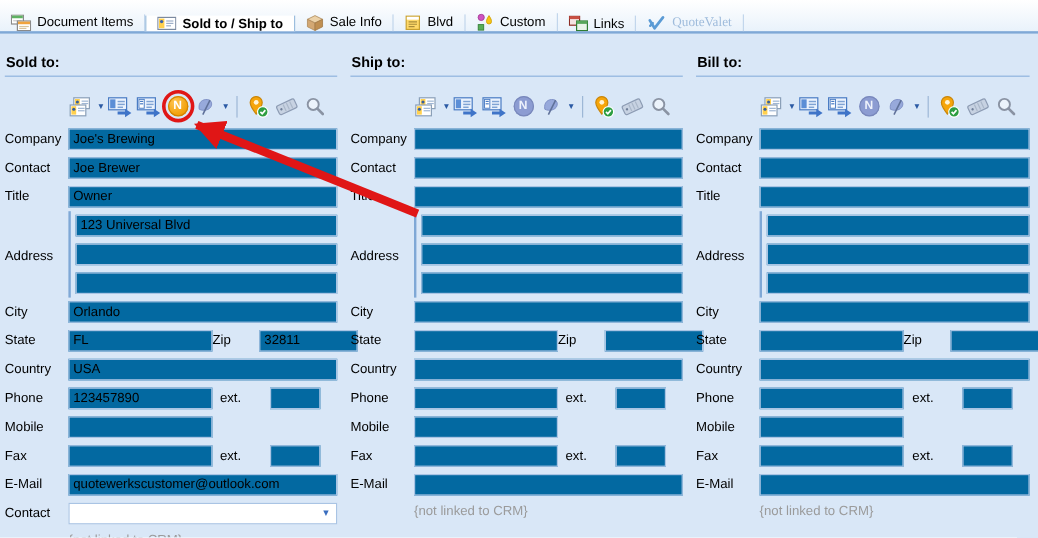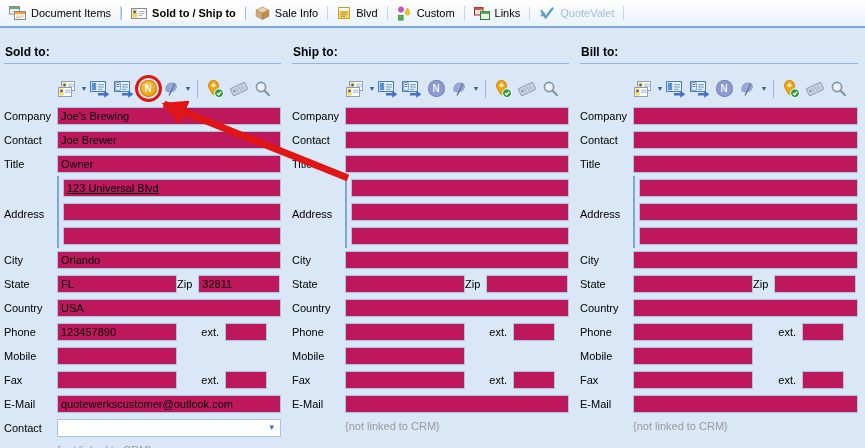--- a/index.html
+++ b/index.html
@@ -1,54 +1,54 @@
 <!DOCTYPE html>
 <html><head>
 <meta charset="utf-8">
 <style>
   html,body{margin:0;padding:0;overflow:hidden;}
   .screen{position:relative;width:865px;height:448px;background:#d9e7f7;
           font-family:"Liberation Sans",sans-serif;color:#000;overflow:hidden;}
   
-  .tabbar{display:flex;align-items:center;height:26px;background:linear-gradient(#ffffff,#e9f2fb);
+  .tabbar{display:flex;align-items:flex-end;height:26px;background:linear-gradient(#ffffff,#e9f2fb);
           border-bottom:2px solid #7fa8d6;}
   .tab{display:flex;align-items:center;gap:5px;padding:0 9px;font-size:11px;white-space:nowrap;
        border-right:1px solid #c2d6ec;cursor:default;}
   .tab.active{background:#fff;font-weight:bold;border-left:1px solid #9cbede;border-right:1px solid #9cbede;}
-  .tab.disabled .tlbl{color:#9fbcdc;}
+  .tab.disabled .tlbl{color:#9fbcdc;font-family:Liberation Serif, serif;}
   .tic{flex:none;}
   
   .panels{display:flex;padding-top:4px;}
   .panel{box-sizing:border-box;padding:0 7px 0 4px;}
   .p0,.p1{width:288px;} .p2{width:289px;}
   .sec-title{font-size:12px;font-weight:bold;border-bottom:1px solid #8fb4de;padding:3px 0 4px 1px;}
   .toolbar{display:flex;align-items:center;height:30px;padding-left:53px;gap:2px;}
   .tbtn{width:22px;height:22px;border:none;background:transparent;padding:0;margin:0;
         display:flex;align-items:center;justify-content:center;cursor:pointer;}
   .caret{color:#2b5aa4;font-size:8px;line-height:1;padding:0 1px;cursor:pointer;}
   .tsep{width:1px;height:18px;background:#9db7d6;margin:0 4px;}
   .nbadge{width:17px;height:17px;border-radius:50%;display:flex;align-items:center;justify-content:center;
           font-size:10px;font-weight:bold;color:#fff;}
   .nb-orange{background:radial-gradient(circle at 35% 30%,#ffc552,#f09c00 75%);box-shadow:inset 0 0 0 1px #d28400;}
   .nb-blue{background:#8c9cd2;box-shadow:inset 0 0 0 1px #7988bb;color:#eef2fc;}
   .hlbox{outline:3px solid #e01616;outline-offset:2px;}
   
   .row{display:flex;align-items:center;height:24px;font-size:11px;}
   .lbl{flex:0 0 53px;}
-  .txt{flex:1 1 auto;min-width:0;height:16px;border:1px solid #a9c4e4;background:#be185d;
+  .txt{flex:1 1 auto;min-width:0;height:16px;border:1px solid #a9c4e4;background:#0369a1;
        font-family:"Liberation Sans",sans-serif;font-size:11px;color:#000;padding:0 3px;outline:none;}
   .w-half{flex:0 0 112px;}
   .w-zip{flex:0 0 74px;margin-right:8px;}
   .w-ext{flex:0 0 34px;margin-right:14px;}
-  .lbl-r{flex:0 0 auto;margin-left:auto;padding-right:6px;}
+  .lbl-r{flex:0 0 auto;margin-left:auto;padding-right:24px;}
   .row.addr{height:72px;align-items:center;}
   .row.addr .lbl{padding-top:4px;}
   .addrcol{flex:1;display:flex;flex-direction:column;gap:6px;border-left:2px solid #7fa8d6;
            padding:3px 0 3px 4px;min-width:0;}
-  .addrcol .txt{flex:none;text-decoration:underline;}
+  .addrcol .txt{flex:none;}
   .combo{flex:1;height:18px;box-sizing:border-box;border:1px solid #a9c4e4;background:#fff;
          display:flex;align-items:center;justify-content:flex-end;padding-right:5px;cursor:pointer;}
   .combo .caret{font-size:9px;color:#3a6ebf;}
   .note{padding-left:53px;color:#9b9b9b;font-size:11px;height:20px;display:flex;align-items:center;}
   
   #annot{position:absolute;left:0;top:0;pointer-events:none;z-index:9;}
   .hiddefs{position:absolute;width:0;height:0;overflow:hidden;}
 </style>
 </head>
 <body>

